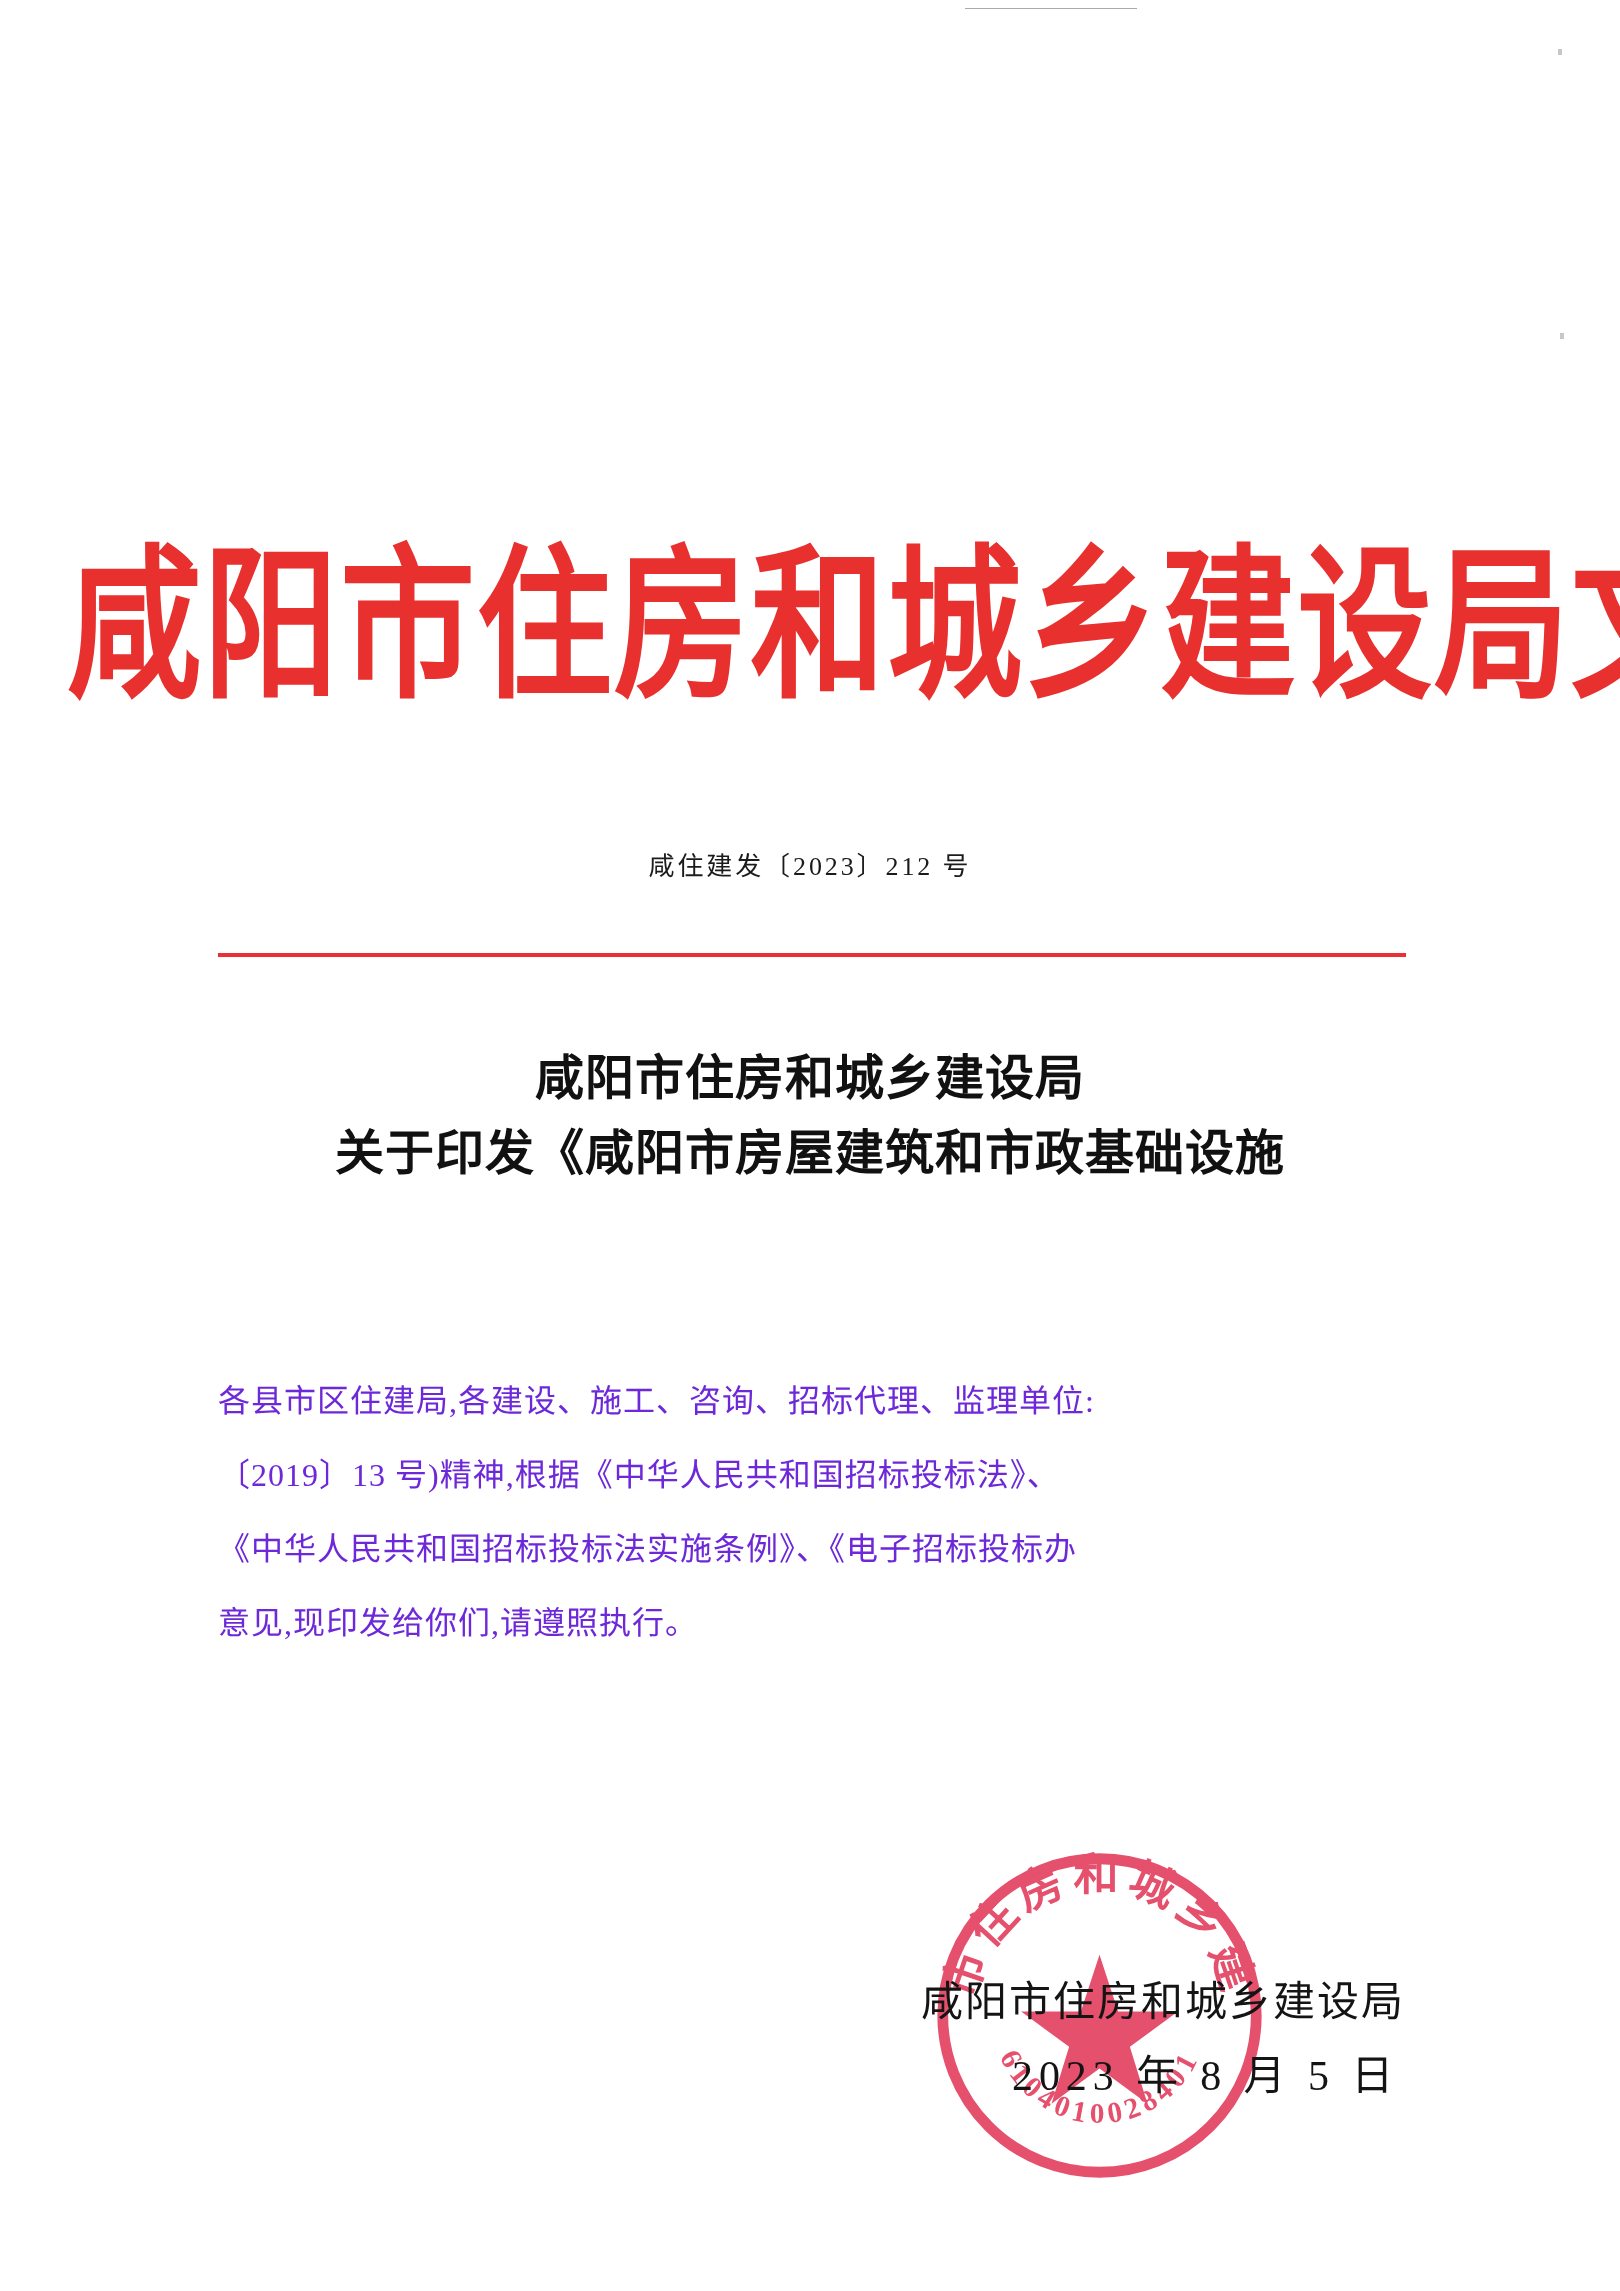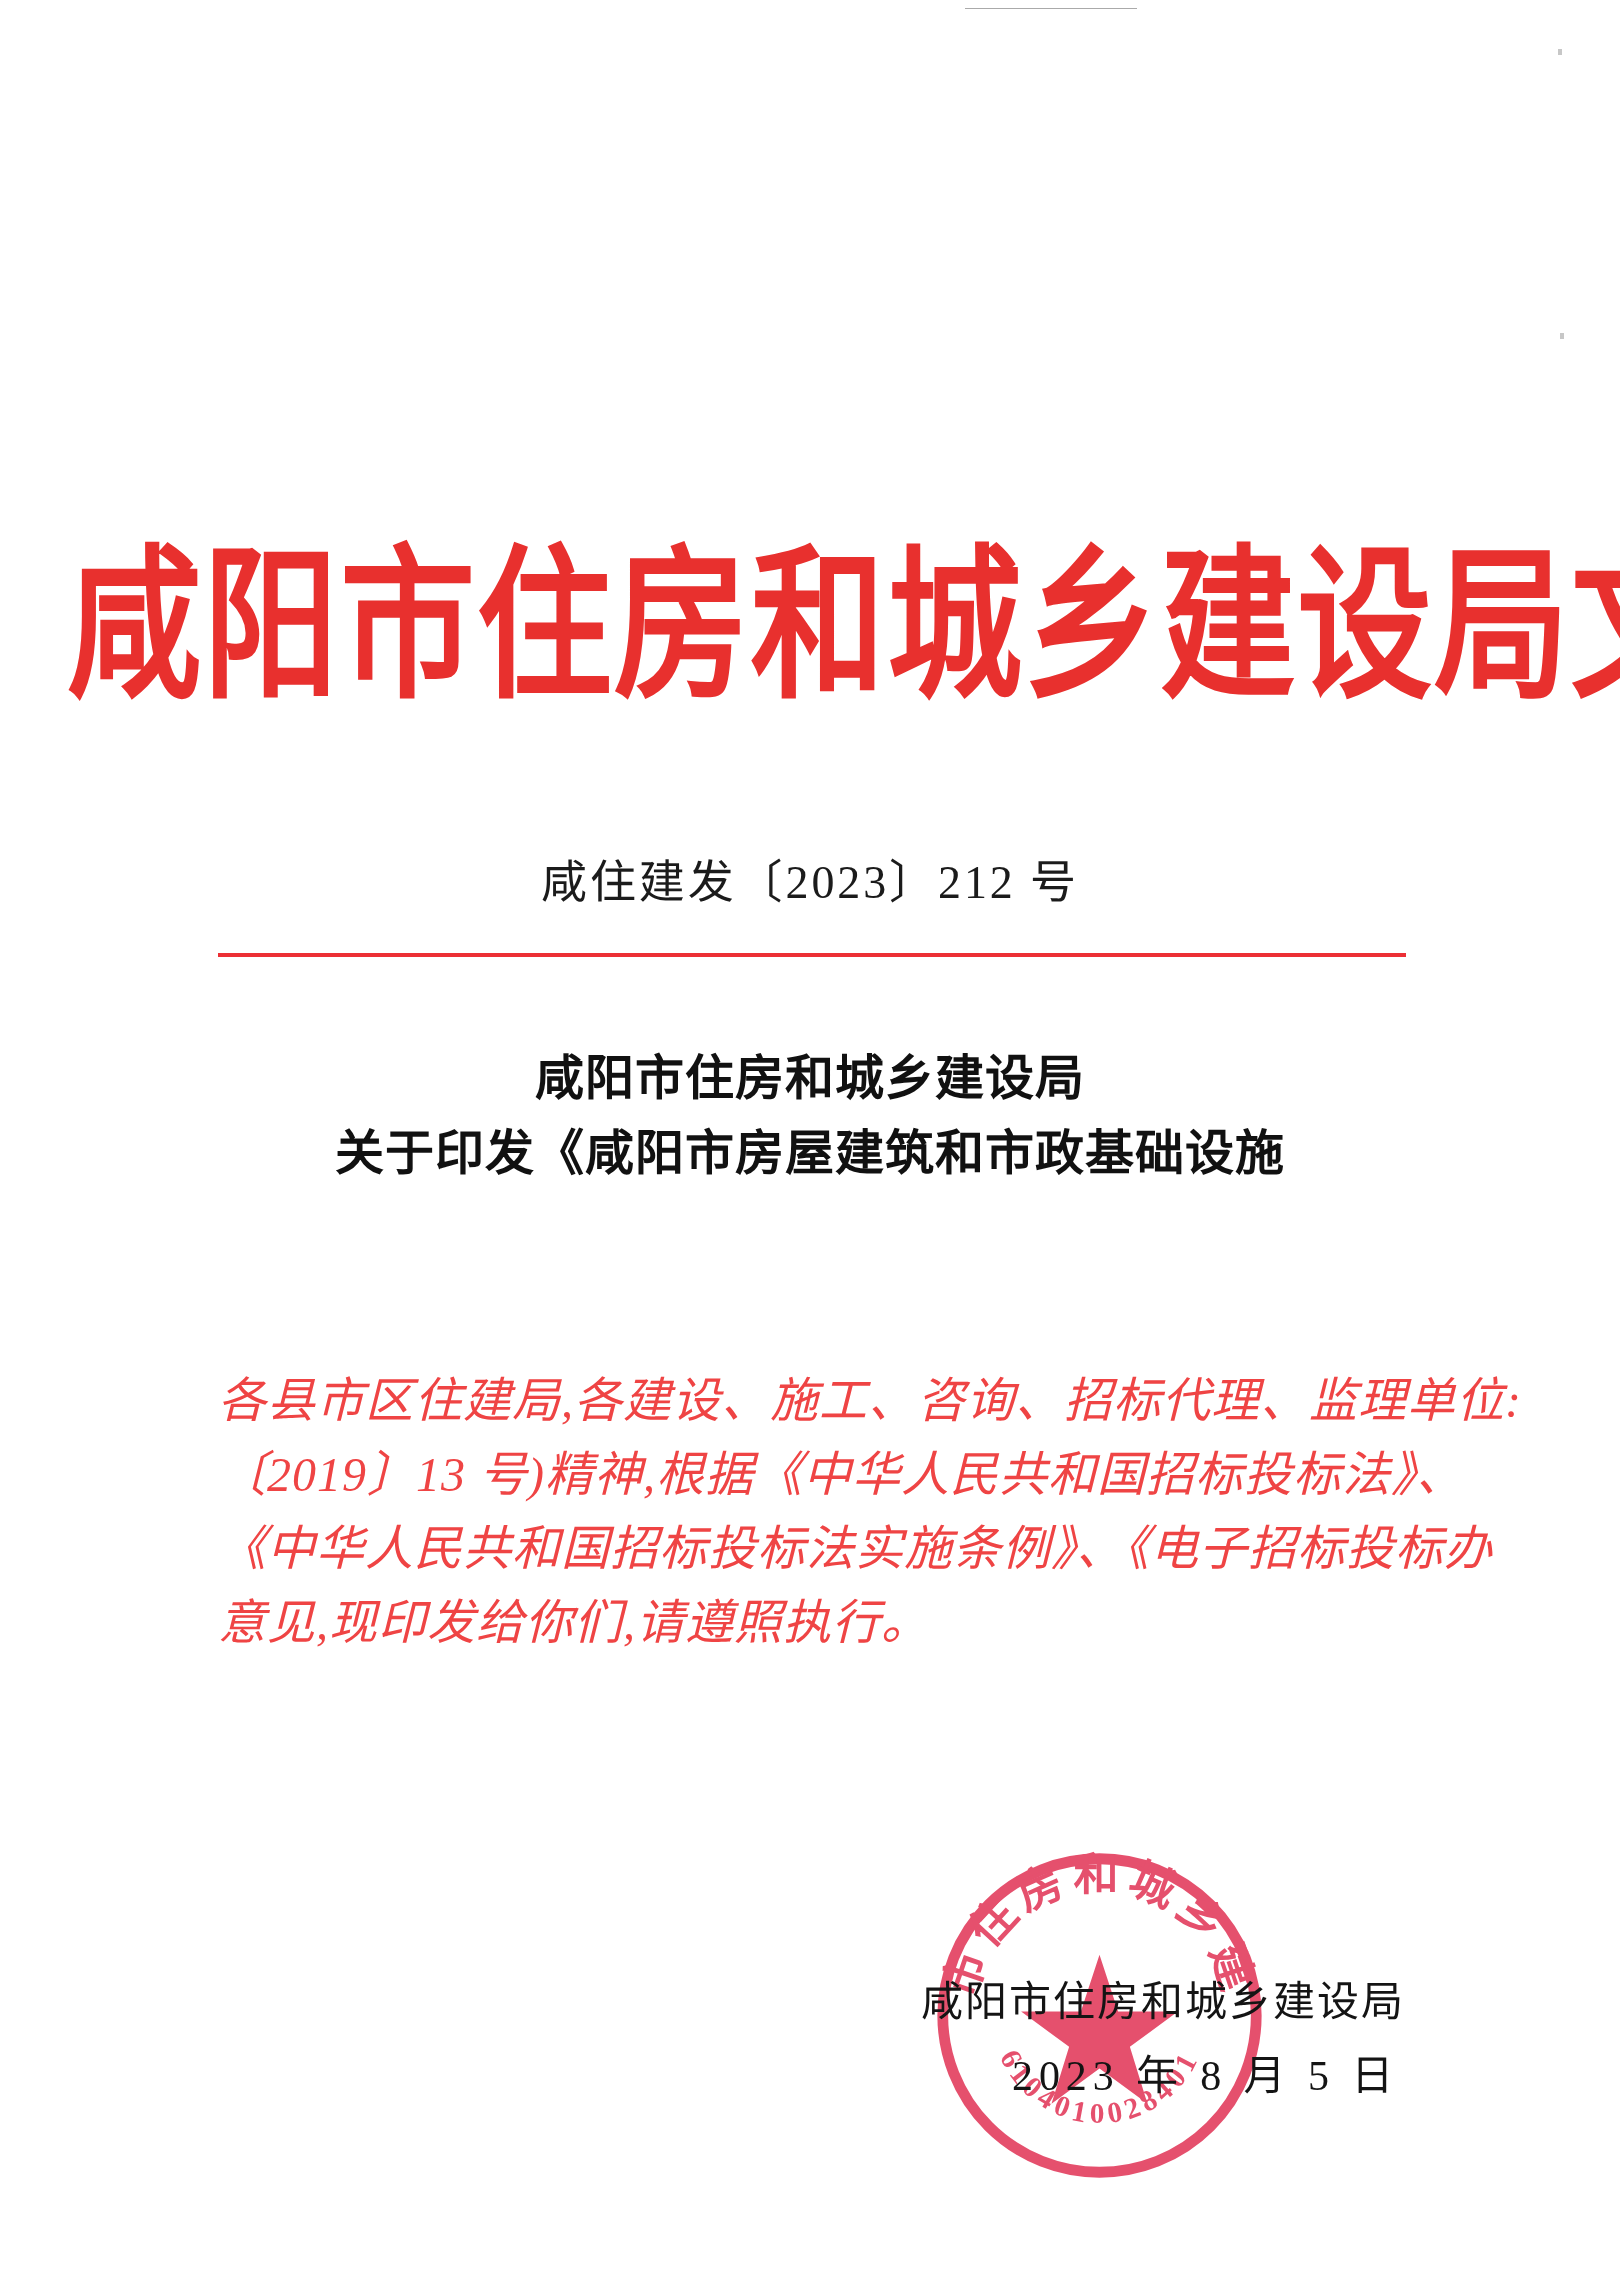--- a/index.html
+++ b/index.html
@@ -63,21 +63,21 @@
   }
 
   
   .doc-number {
     position: absolute;
     left: 0;
     right: 0;
     top: 845px;
     text-align: center;
     font-family: "Liberation Serif", "DejaVu Serif", serif;
-    font-size: 46px;
+    font-size: 26px;
     letter-spacing: 2.9px;
     color: #1b1b1b;
     white-space: nowrap;
   }
 
   
   .red-rule {
     position: absolute;
     left: 218px;
     top: 953px;
@@ -101,26 +101,25 @@
     letter-spacing: 1px;
   }
   .doc-title .tl { display: block; white-space: nowrap; }
 
   
   .body-block {
     position: absolute;
     left: 218px;
     top: 1364px;
     width: 1188px;
-    color: #ef4444;
-    font-family: "Liberation Serif", "DejaVu Serif", serif;
-    font-size: 48px;
+    color: #6d28d9;
+    font-family: "Liberation Serif", "DejaVu Serif", serif;
+    font-size: 32px;
     line-height: 74px;
     letter-spacing: 1px;
-    font-style: italic;
   }
   .body-line { display: block; white-space: nowrap; }
   .body-line.indent { text-indent: 90px; }
 
   
   .signature {
     position: absolute;
     top: 1965px;
     left: 627px;
     width: 778px;

